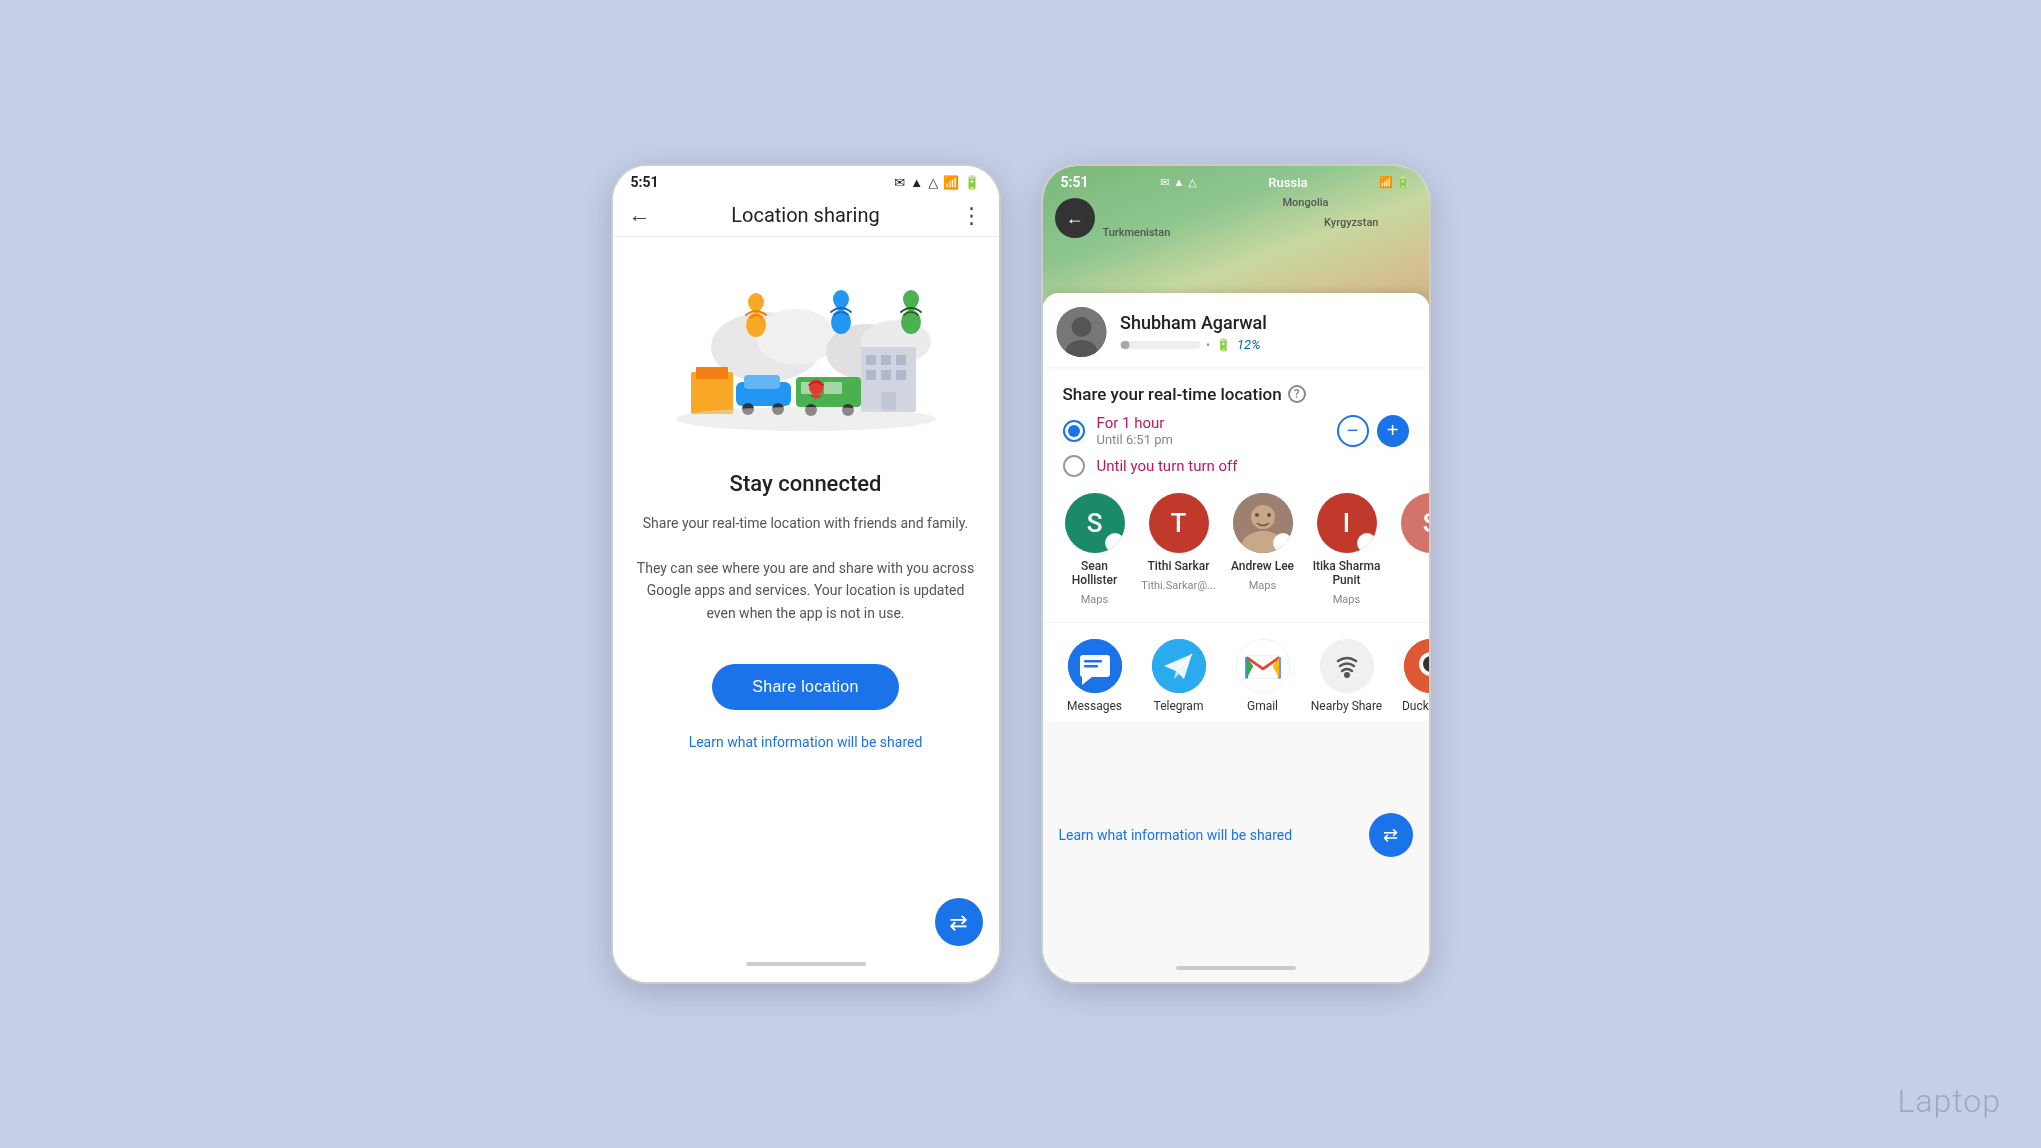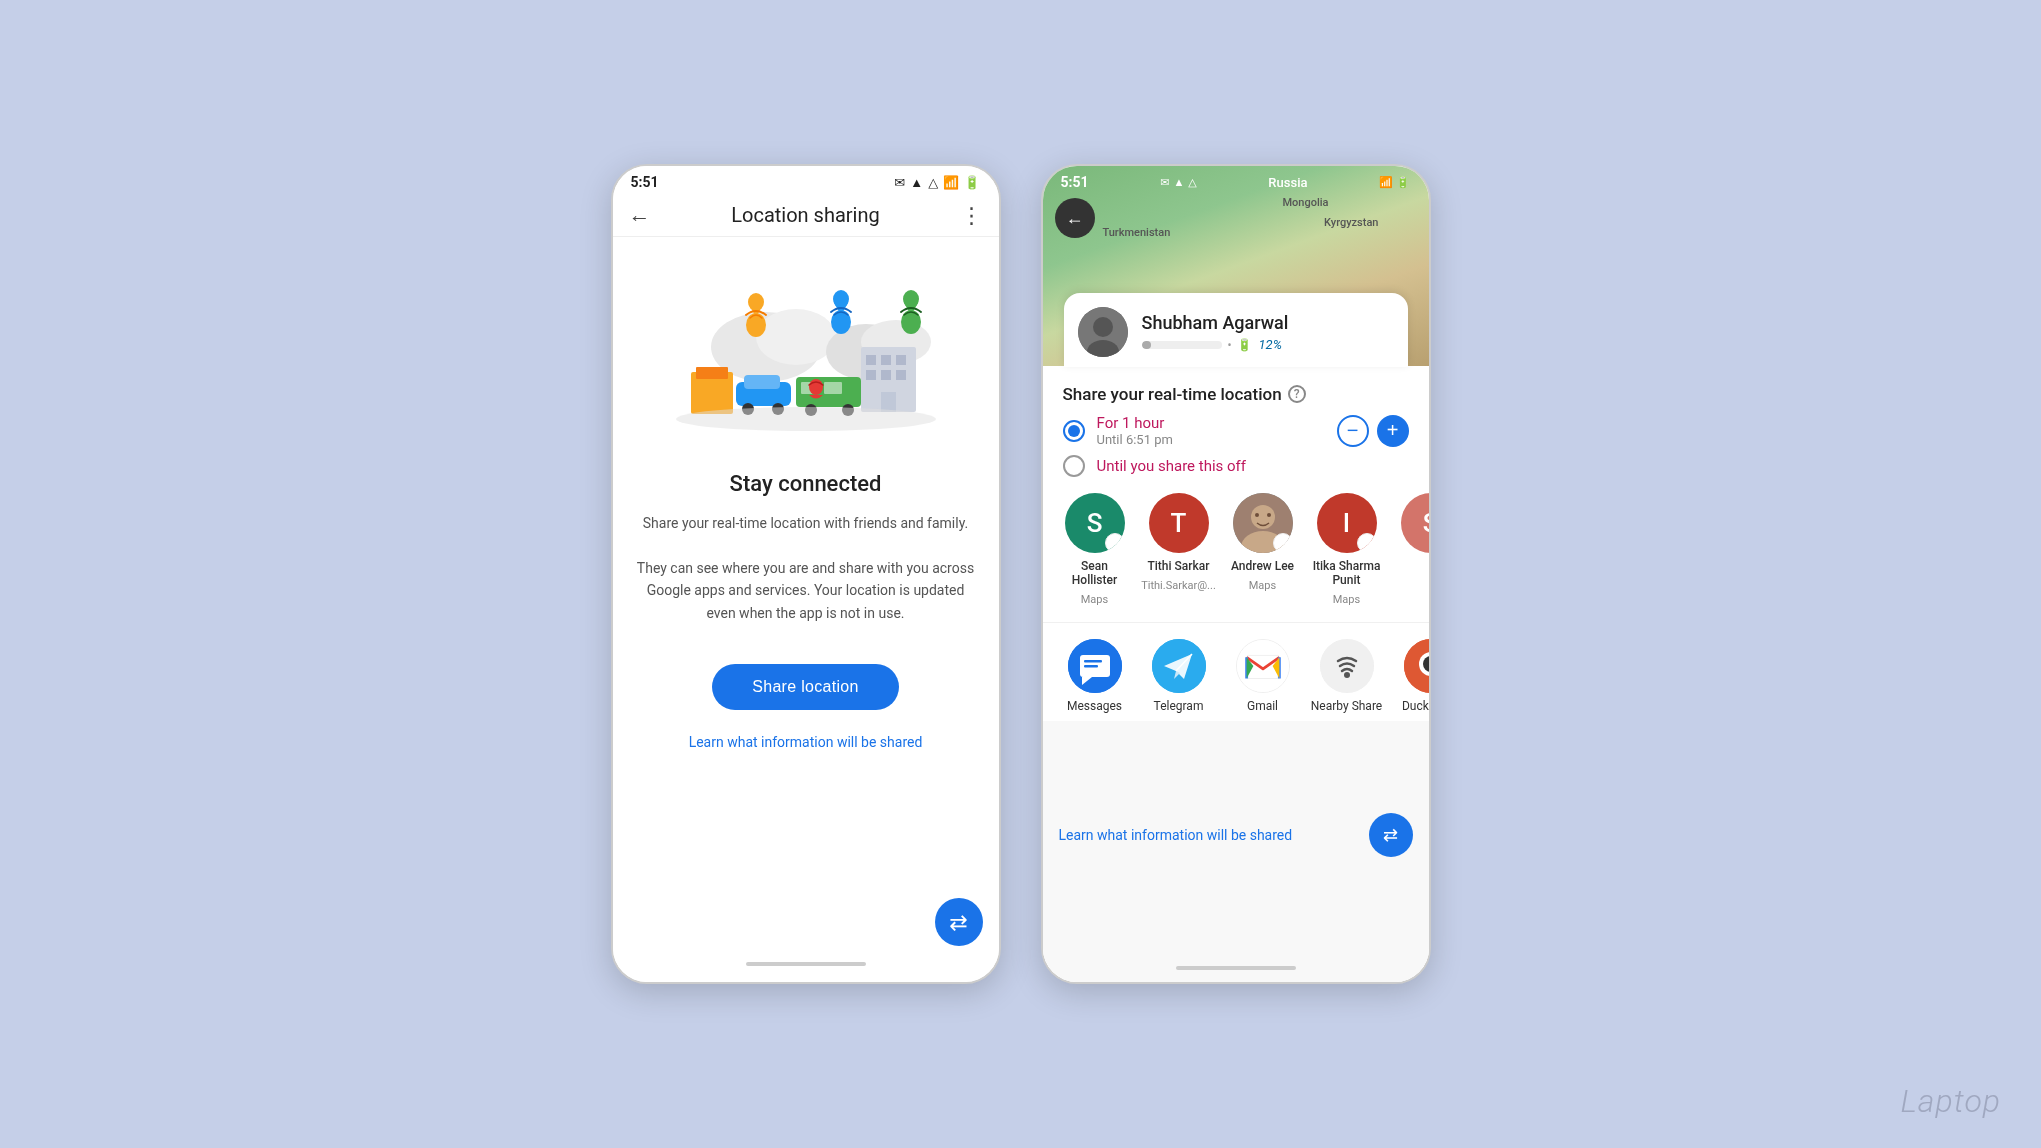--- a/index.html
+++ b/index.html
@@ -206,21 +206,21 @@
       position: absolute;
       bottom: -1px;
       left: 50%;
       transform: translateX(-50%);
       background: #fff;
       border-radius: 16px 16px 0 0;
       padding: 14px 20px 10px 14px;
       display: flex;
       align-items: center;
       gap: 14px;
-      width: 344px;
+      width: 387px;
       box-shadow: 0 -2px 8px rgba(0,0,0,0.1);
       z-index: 4;
     }
     .user-avatar {
       width: 50px;
       height: 50px;
       border-radius: 50%;
       background: #888;
       flex-shrink: 0;
       overflow: hidden;
@@ -432,21 +432,20 @@
     }
 
     .laptop-watermark {
       position: absolute;
       bottom: 28px;
       right: 40px;
       font-size: 32px;
       font-weight: 300;
       color: #a0a8c0;
       letter-spacing: 1px;
-      font-style: italic;
     }
 
     
     .map-label {
       position: absolute;
       font-size: 11px;
       color: #555;
       font-weight: 500;
     }
   </style>
@@ -622,21 +621,21 @@
           </div>
           <div class="time-controls">
             <button class="time-btn minus-btn">−</button>
             <button class="time-btn plus-btn" style="background:#1a73e8;color:#fff;border-radius:50%;width:32px;height:32px;border:none;font-size:20px;cursor:pointer;">+</button>
           </div>
         </div>
 
         <div class="radio-option">
           <div class="radio-circle unselected"></div>
           <div class="radio-label">
-            <div class="main-text">Until you share this off</div>
+            <div class="main-text">Until you turn turn off</div>
           </div>
         </div>
       </div>
 
       <div class="contacts-row">
 
         <div class="contact-item">
           <div class="contact-avatar" style="background:#1a8a6a;">
             <span>S</span>
             <div class="maps-badge">

